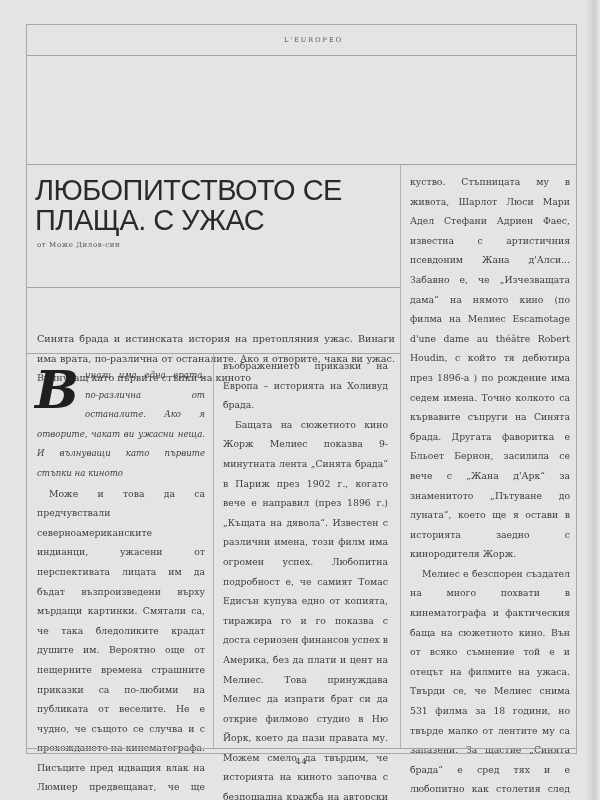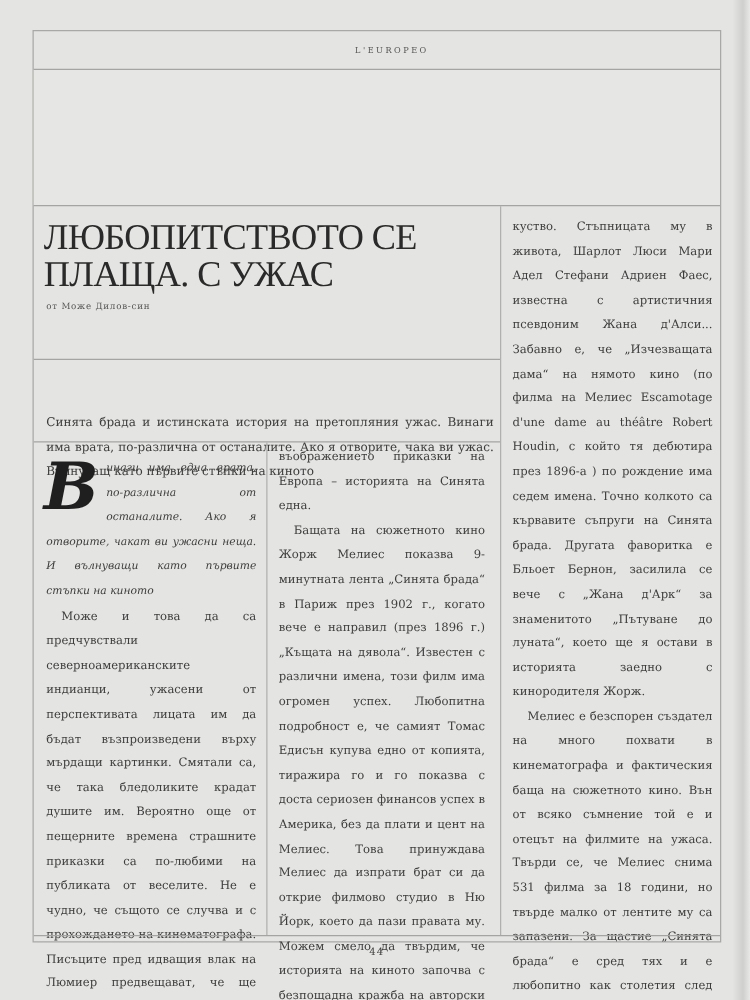--- a/index.html
+++ b/index.html
@@ -31,21 +31,21 @@
   .image-panel {
     position: absolute; left: 0; top: 31px; width: 549px; height: 108px;
     background: #e6e6e4;
   }
 
   .headline-box {
     position: absolute; left: 0; top: 140px; width: 373px; height: 122px;
   }
   .headline {
     position: absolute; left: 8px; top: 10px; width: 360px;
-    font-family: Liberation Serif, serif; font-weight: normal;
+    font-family: Liberation Sans, sans-serif; font-weight: normal;
     font-size: 29px; line-height: 30px; letter-spacing: -0.5px;
     color: #2a2a2a; margin: 0;
   }
   .byline {
     position: absolute; left: 10px; top: 76px;
     font-size: 7px; letter-spacing: 0.6px; color: #555;
   }
   .lead {
     position: absolute; left: 10px; top: 150px; width: 358px;
     font-family: "DejaVu Serif", serif; font-size: 9.6px; line-height: 19.5px;
@@ -108,21 +108,21 @@
   <div class="hline" style="left:0; top:328px; width:373px;"></div>
 
   <div class="vline" style="left:186px; top:329px; height:394px;"></div>
 
   <div class="col col-1">
     <p class="intro-italic"><span class="dropcap">В</span><span>инаги има една врата, по-различна от останалите. Ако я отворите, чакат ви ужасни неща. И вълнуващи като първите стъпки на киното</span></p>
     <p>Може и това да са предчувствали северноамериканските индианци, ужасени от перспективата лицата им да бъдат възпроизведени върху мърдащи картинки. Смятали са, че така бледоликите крадат душите им. Вероятно още от пещерните времена страшните приказки са по-любими на публиката от веселите. Не е чудно, че същото се случва и с прохождането на кинематографа. Писъците пред идващия влак на Люмиер предвещават, че ще трябва да си платим за удоволствието. С не по-малкото удоволствие още по-ефективно да се плашим до смърт. Чудното е друго – че зората на киното съвпада с възкресяването на една от най-старите и пленяващи</p>
   </div>
 
   <div class="col col-2">
-    <p>въображението приказки на Европа – историята на Синята една.</p>
+    <p>въображението приказки на Европа – историята на Холивуд брада.</p>
     <p>Бащата на сюжетното кино Жорж Мелиес показва 9-минутната лента „Синята брада“ в Париж през 1902 г., когато вече е направил (през 1896 г.) „Къщата на дявола“. Известен с различни имена, този филм има огромен успех. Любопитна подробност е, че самият Томас Едисън купува едно от копията, тиражира го и го показва с доста сериозен финансов успех в Америка, без да плати и цент на Мелиес. Това принуждава Мелиес да изпрати брат си да открие филмово студио в Ню Йорк, което да пази правата му. Можем смело да твърдим, че историята на киното започва с безпощадна кражба на авторски права, така че в Холивуд не пискат много днес за торентите...</p>
 
   </div>
 
   <div class="col col-3">
     <p>куство. Стъпницата му в живота, Шарлот Люси Мари Адел Стефани Адриен Фаес, известна с артистичния псевдоним Жана д'Алси... Забавно е, че „Изчезващата дама“ на нямото кино (по филма на Мелиес Escamotage d'une dame au théâtre Robert Houdin, с който тя дебютира през 1896-а ) по рождение има седем имена. Точно колкото са кървавите съпруги на Синята брада. Другата фаворитка е Бльоет Бернон, засилила се вече с „Жана д'Арк“ за знаменитото „Пътуване до луната“, което ще я остави в историята заедно с кинородителя Жорж.</p>
     <p>Мелиес е безспорен създател на много похвати в кинематографа и фактическия баща на сюжетното кино. Вън от всяко съмнение той е и отецът на филмите на ужаса. Твърди се, че Мелиес снима 531 филма за 18 години, но твърде малко от лентите му са запазени. За щастие „Синята брада“ е сред тях и е любопитно как столетия след знаменития 26 октомври 1440 г., дал живот на мита, историята става първият истински страшен филм. Предишните опити на Мелиес са по-скоро комични, най-вече заради засиления фантастичен елемент в тях. Официално ще прочетете, че първият филм на ужасите е „Зам-</p>
   </div>
 
   <div class="hline" style="left:0; top:723px; width:549px;"></div>

